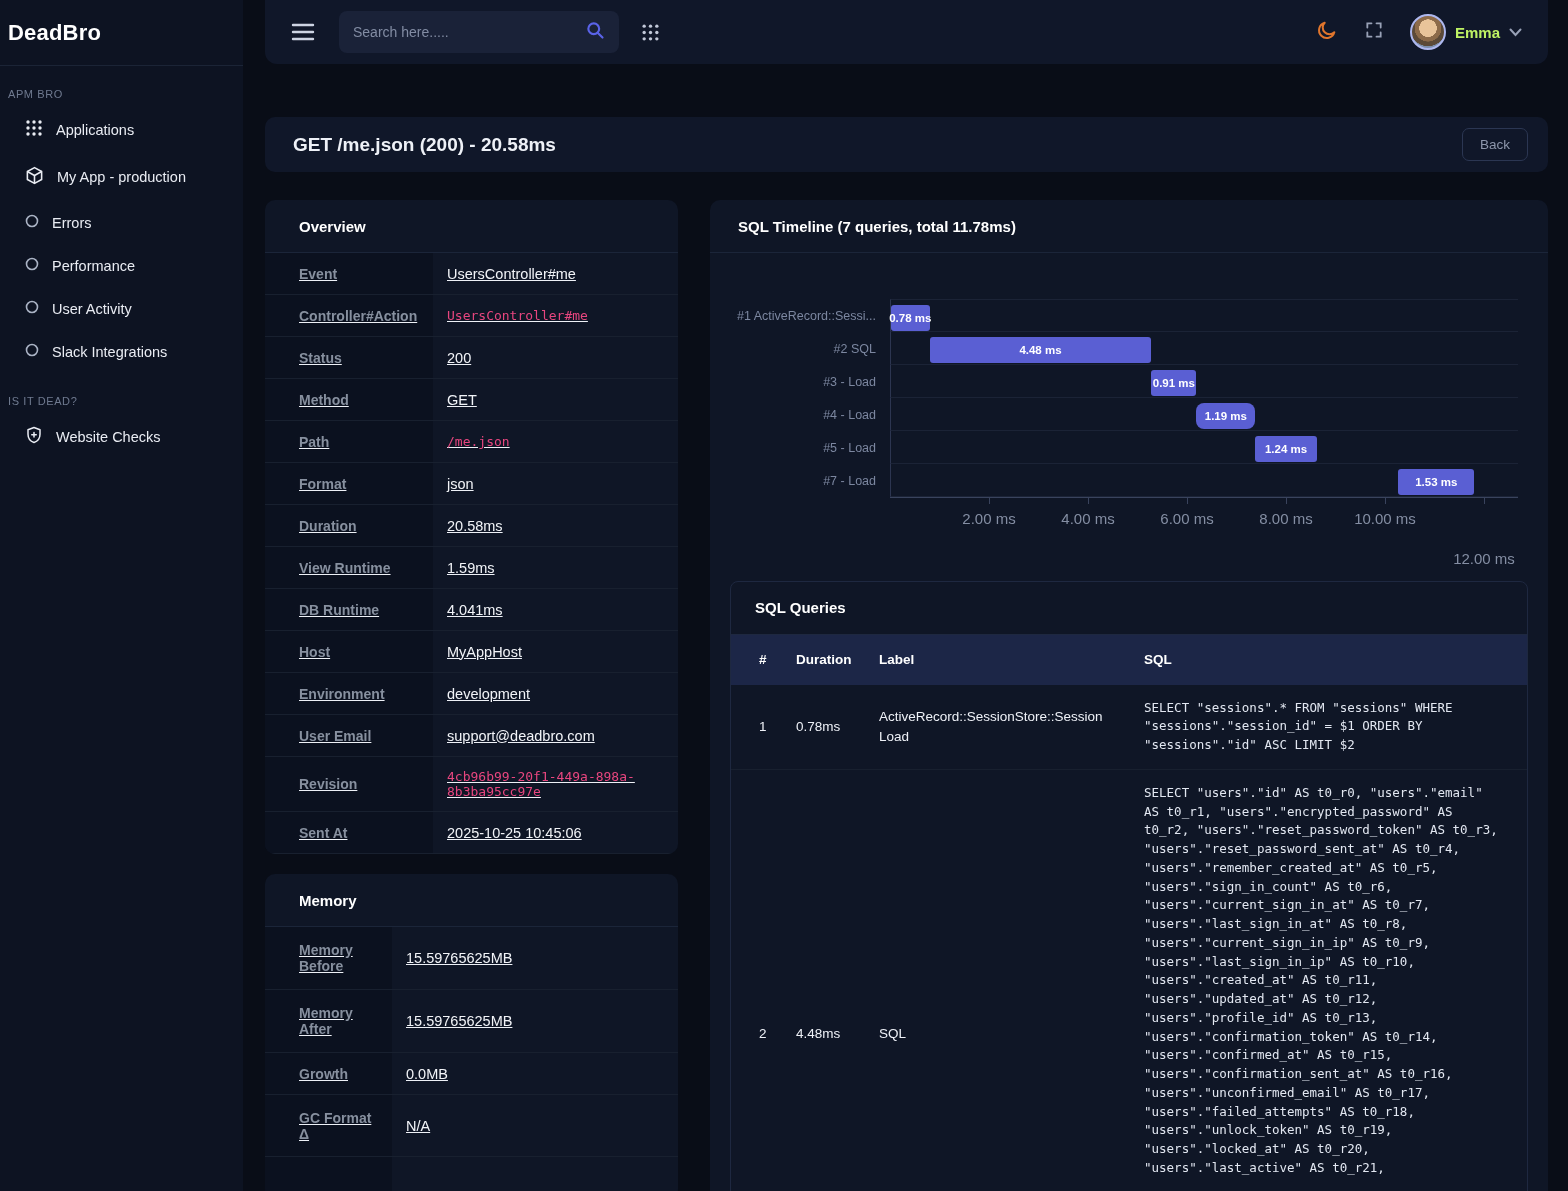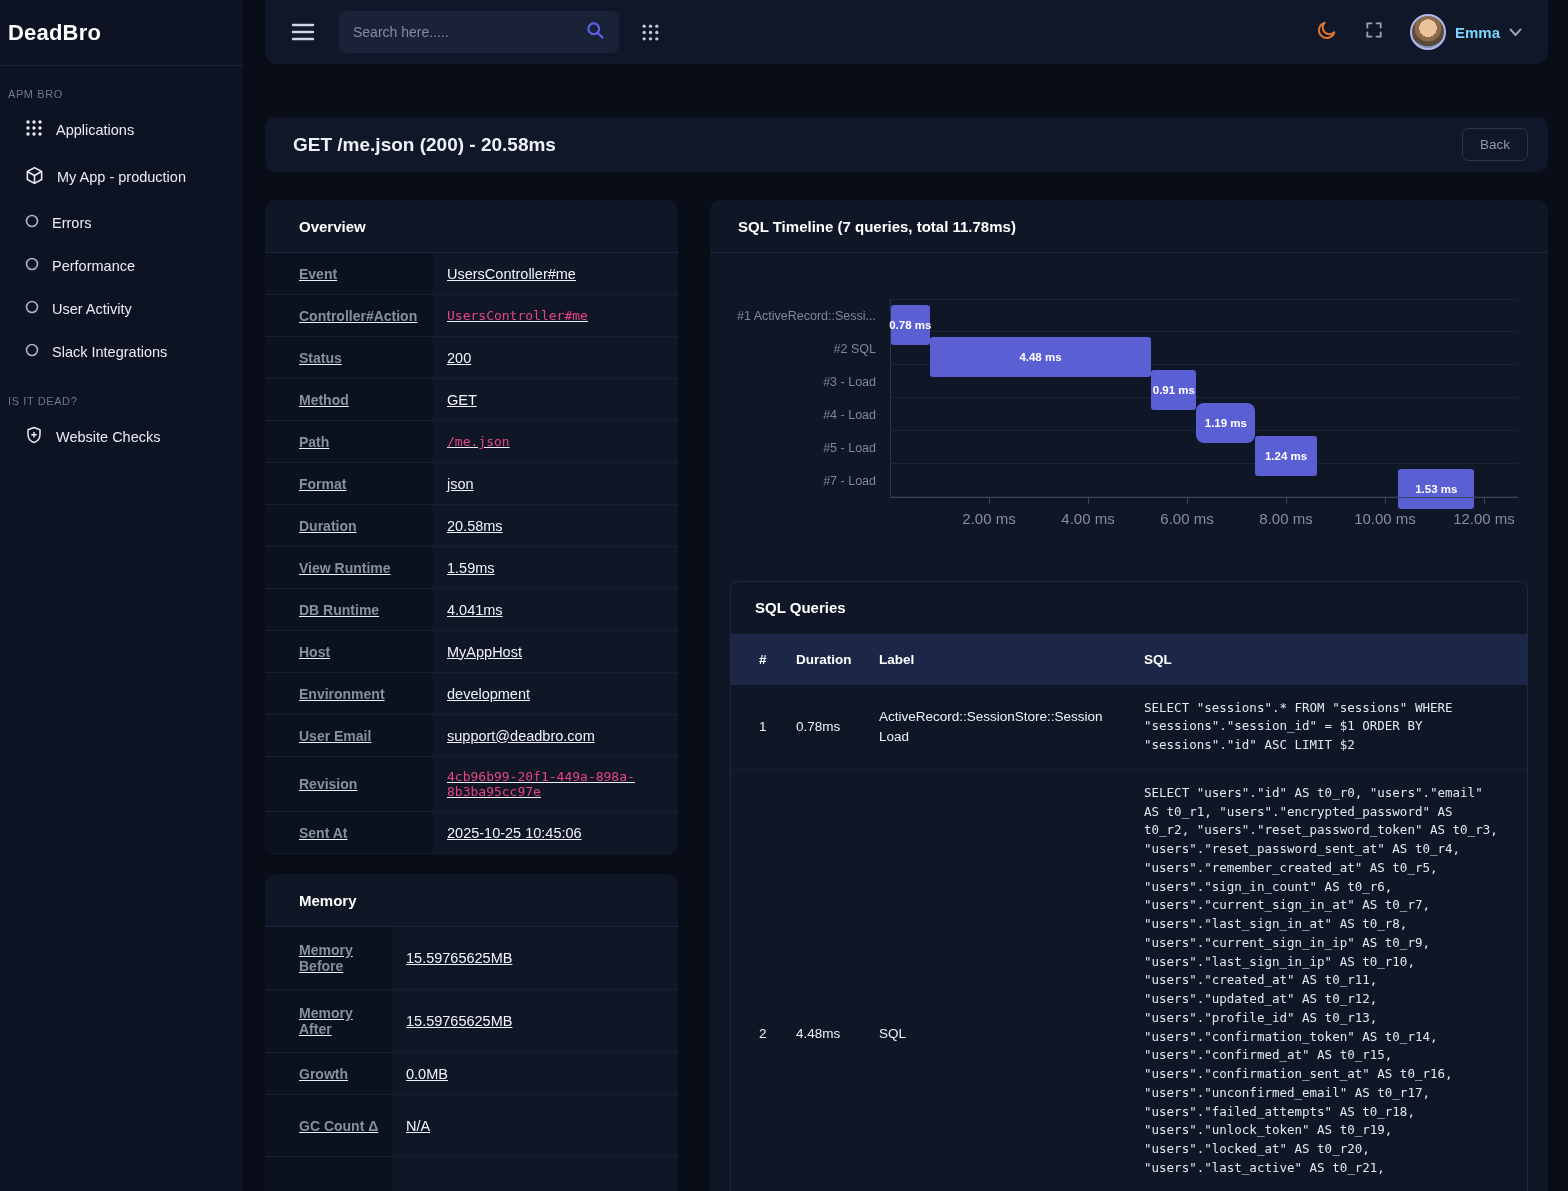--- a/index.html
+++ b/index.html
@@ -27,21 +27,21 @@
   .navbar { height:64px; background:#101729; border-radius:0 0 12px 12px; display:flex; align-items:center; padding:0 26px 0 26px; }
   .hamburger { cursor:pointer; display:flex; margin-right:24px; }
   .search-box { width:280px; height:42px; background:#1a2238; border-radius:8px; display:flex; align-items:center; padding:0 14px; }
   .search-box input { flex:1; background:transparent; border:none; outline:none; color:#cfd5e4; font-size:14px; font-family:"Liberation Sans", sans-serif; }
   .search-box input::placeholder { color:#828ca3; }
   .apps-grid { margin-left:22px; cursor:pointer; display:flex; }
   .nav-right { margin-left:auto; display:flex; align-items:center; gap:26px; }
   .avatar { width:36px; height:36px; border-radius:50%; border:2px solid #aeb8ef;
     background:radial-gradient(circle at 50% 38%, #e9c49a 0 34%, #8d6b4a 35% 52%, #5c4a38 53% 70%, #7d90ad 71% 100%); }
   .user { display:flex; align-items:center; gap:9px; cursor:pointer; }
-  .user-name { font-size:15px; font-weight:bold; color:#7dd3fc; }
+  .user-name { font-size:15px; font-weight:bold; color:#bef264; }
 
   .title-card { margin-top:53px; height:55px; background:#101729; border-radius:10px; display:flex; align-items:center; padding:0 20px 0 28px; }
   .page-title { font-size:19px; font-weight:bold; }
   .back-btn { margin-left:auto; border:1px solid #2b3652; background:transparent; color:#8d96ab; font-size:13.5px; padding:8px 17px; border-radius:7px; cursor:pointer; font-family:"Liberation Sans", sans-serif; }
 
   .content { display:flex; gap:32px; margin-top:28px; align-items:flex-start; }
   .col-left { width:413px; min-width:413px; }
   .col-right { flex:1; }
 
   .card { background:#0f1626; border-radius:10px; overflow:hidden; }
@@ -59,21 +59,21 @@
   .memory .tvalue { padding-left:14px; }
   .stub-row { height:10px; border-bottom:none; }
 
   
   .chart { padding:46px 30px 0 0; }
   .lane { display:flex; height:33px; }
   .lane-label { width:180px; min-width:180px; display:flex; align-items:center; justify-content:flex-end; padding-right:14px; color:#7c87a0; font-size:12.5px; white-space:nowrap; }
   .lane-track { flex:1; position:relative; border-left:1px solid #2c3550; border-bottom:1px solid rgba(140,160,200,.10); }
   .lane:first-child .lane-track { border-top:1px solid rgba(140,160,200,.10); }
   .lane:last-child .lane-track { border-bottom:none; }
-  .bar { position:absolute; top:5px; height:40px; background:#5a5fd3; border-radius:3px; display:flex; align-items:center; justify-content:center; }
+  .bar { position:absolute; top:5px; height:26px; background:#5a5fd3; border-radius:3px; display:flex; align-items:center; justify-content:center; }
   .bar span { color:#ffffff; font-size:11.5px; font-weight:bold; white-space:nowrap; }
   .axis-row { display:flex; }
   .axis-spacer { width:180px; min-width:180px; }
   .axis { flex:1; position:relative; height:44px; border-top:1px solid #39435d; }
   .x-tick { position:absolute; top:0; width:1px; height:6px; background:#39435d; }
   .x-tick-label { position:absolute; top:12px; transform:translateX(-50%); color:#848ea3; font-size:15px; white-space:nowrap; }
 
   
   .sql-panel { margin:40px 20px 20px 20px; border:1px solid #1e2840; border-radius:8px; overflow:hidden; }
   .sql-panel-header { padding:17px 24px; border-bottom:1px solid #1e2840; }
@@ -321,21 +321,21 @@
             </div>
           <div class="trow" style="min-height:63px">
               <div class="tlabel">Memory After</div>
               <div class="tvalue">15.59765625MB</div>
             </div>
           <div class="trow">
               <div class="tlabel">Growth</div>
               <div class="tvalue">0.0MB</div>
             </div>
           <div class="trow" style="min-height:62px">
-              <div class="tlabel">GC Count Δ</div>
+              <div class="tlabel">GC Format Δ</div>
               <div class="tvalue">N/A</div>
             </div>
           <div class="trow stub-row">
               <div class="tlabel"></div>
               <div class="tvalue"></div>
             </div>
         </div>
       </div>
 
       <div class="col-right">
@@ -400,21 +400,21 @@
                   <span class="x-tick" style="left: 198px;"></span>
                   <span class="x-tick" style="left: 297px;"></span>
                   <span class="x-tick" style="left: 396px;"></span>
                   <span class="x-tick" style="left: 495px;"></span>
                   <span class="x-tick" style="left: 594px;"></span>
                 <span class="x-tick-label" style="left: 99px;">2.00 ms</span>
                 <span class="x-tick-label" style="left: 198px;">4.00 ms</span>
                 <span class="x-tick-label" style="left: 297px;">6.00 ms</span>
                 <span class="x-tick-label" style="left: 396px;">8.00 ms</span>
                 <span class="x-tick-label" style="left: 495px;">10.00 ms</span>
-                <span class="x-tick-label" style="left: 594px;">12.00 ms</span>
+                <span class="x-tick-label" style="left: 594px; margin-top: 40px;">12.00 ms</span>
               </div>
             </div>
           </div>
 
           <div class="sql-panel">
             <div class="sql-panel-header">
               <span class="card-title">SQL Queries</span>
             </div>
             <div class="sql-table">
               <div class="sql-tr sql-head">

